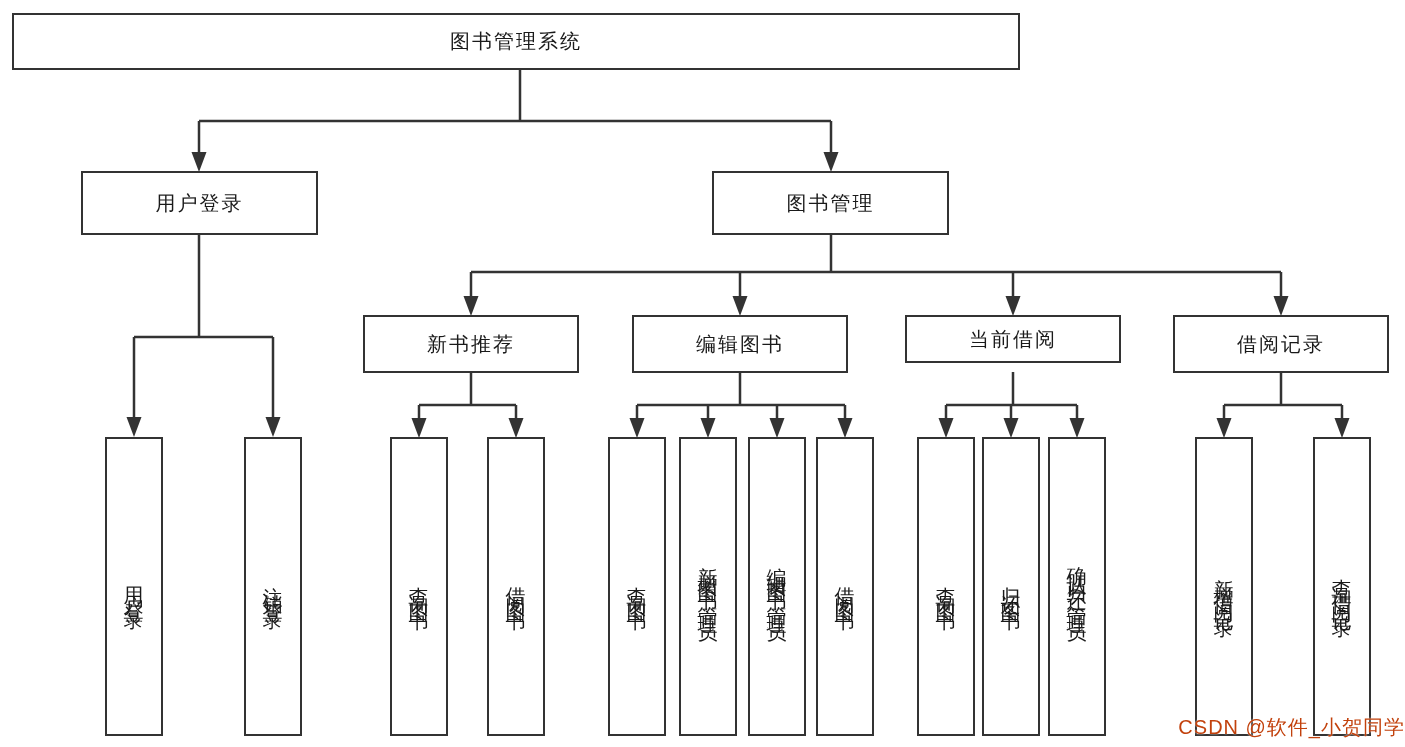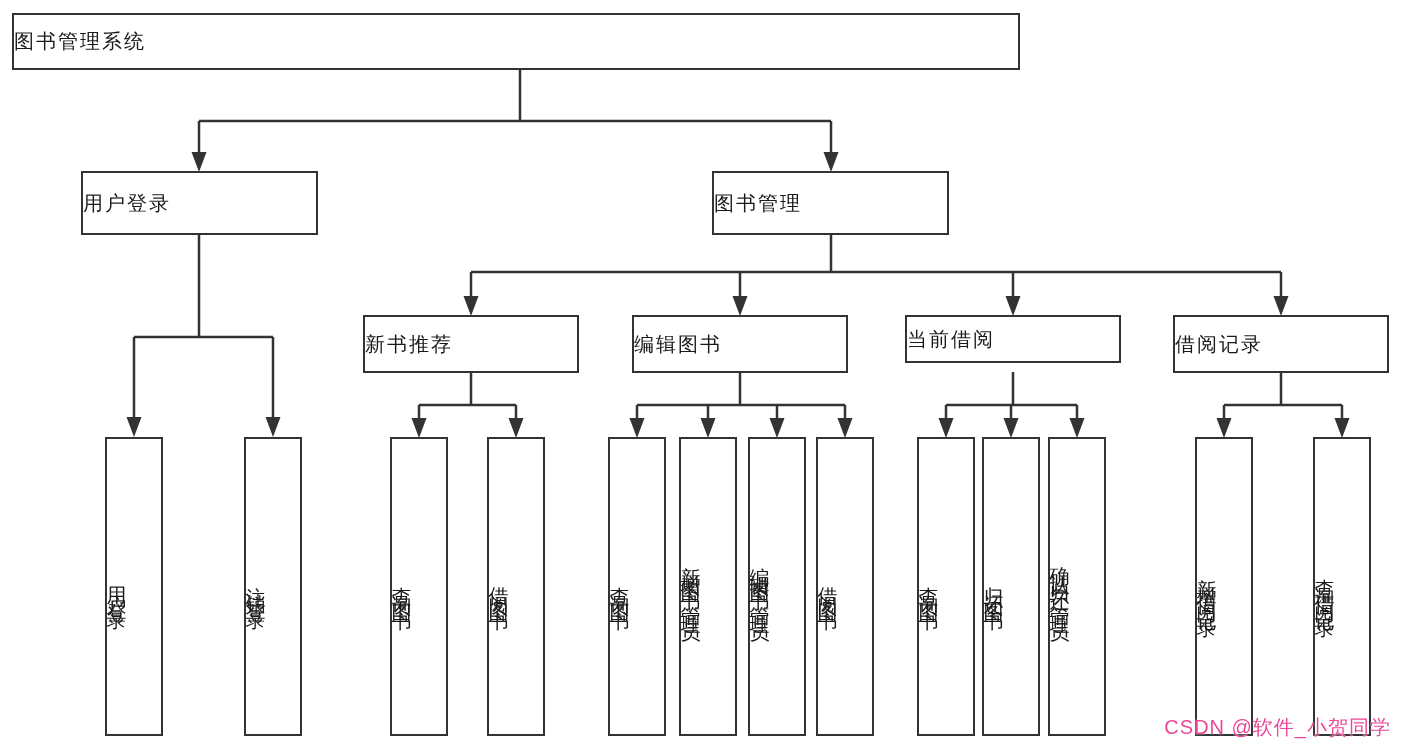--- a/index.html
+++ b/index.html
@@ -5,31 +5,31 @@
   html,body{margin:0;padding:0;background:#ffffff;}
   .stage{
     position:relative;width:1405px;height:747px;background:#ffffff;
     font-family:"Liberation Sans","DejaVu Sans",sans-serif;overflow:hidden;
   }
   .wires{position:absolute;left:0;top:0;width:1405px;height:747px;}
   .wires path{stroke:#333333;stroke-width:2.5;fill:none;}
   .wires polygon{fill:#333333;stroke:none;}
   .box{
     position:absolute;background:#ffffff;border:2px solid #333333;
-    box-sizing:border-box;display:flex;align-items:center;justify-content:flex-start;
+    box-sizing:border-box;display:flex;align-items:center;justify-content:center;
     color:#1a1a1a;
   }
   .box.h span{font-size:20px;letter-spacing:2px;white-space:nowrap;}
   .box.v span{
     writing-mode:vertical-rl;text-orientation:mixed;
     font-size:20px;letter-spacing:8px;line-height:1;white-space:nowrap;
   }
   .watermark{
-    position:absolute;right:14px;bottom:6px;font-size:20px;
-    color:#ec4899;text-shadow:0 0 2px #ffffff;letter-spacing:1px;
+    position:absolute;right:0;bottom:6px;font-size:20px;
+    color:#c2410c;text-shadow:0 0 2px #ffffff;letter-spacing:1px;
     white-space:nowrap;
   }
 </style>
 </head>
 <body>
 
 <div class="stage">
 
   <svg class="wires" viewBox="0 0 1405 747" xmlns="http://www.w3.org/2000/svg">
 

